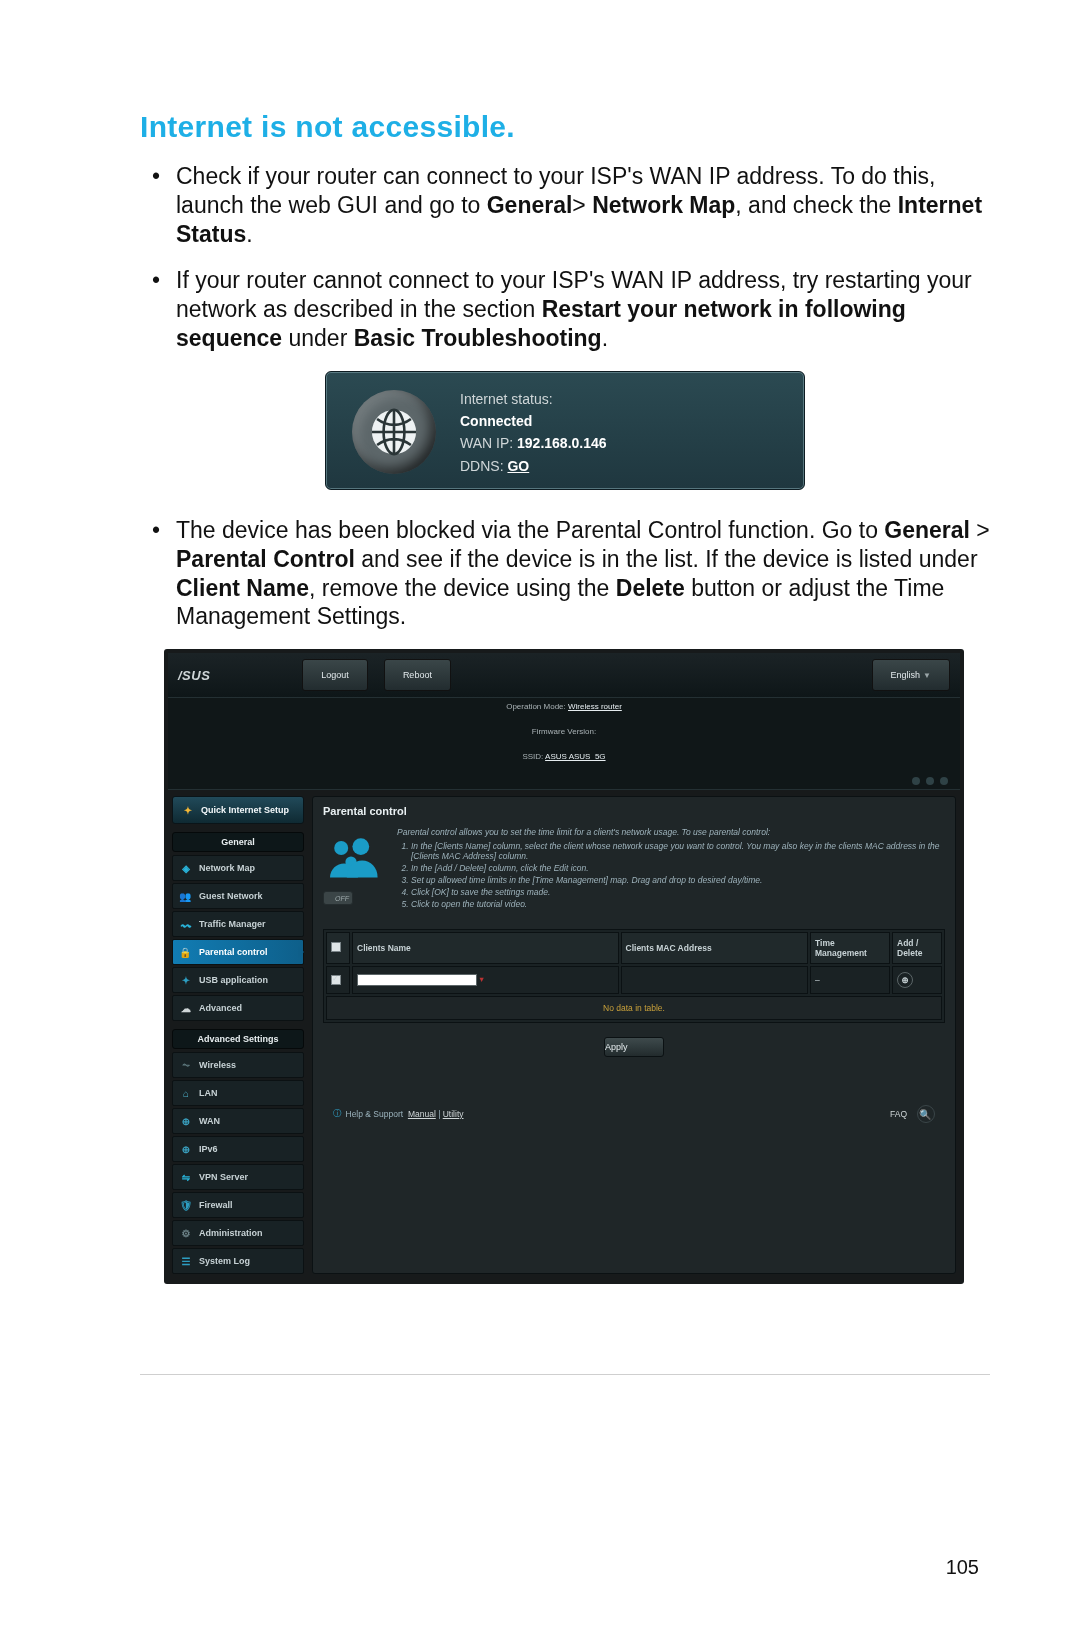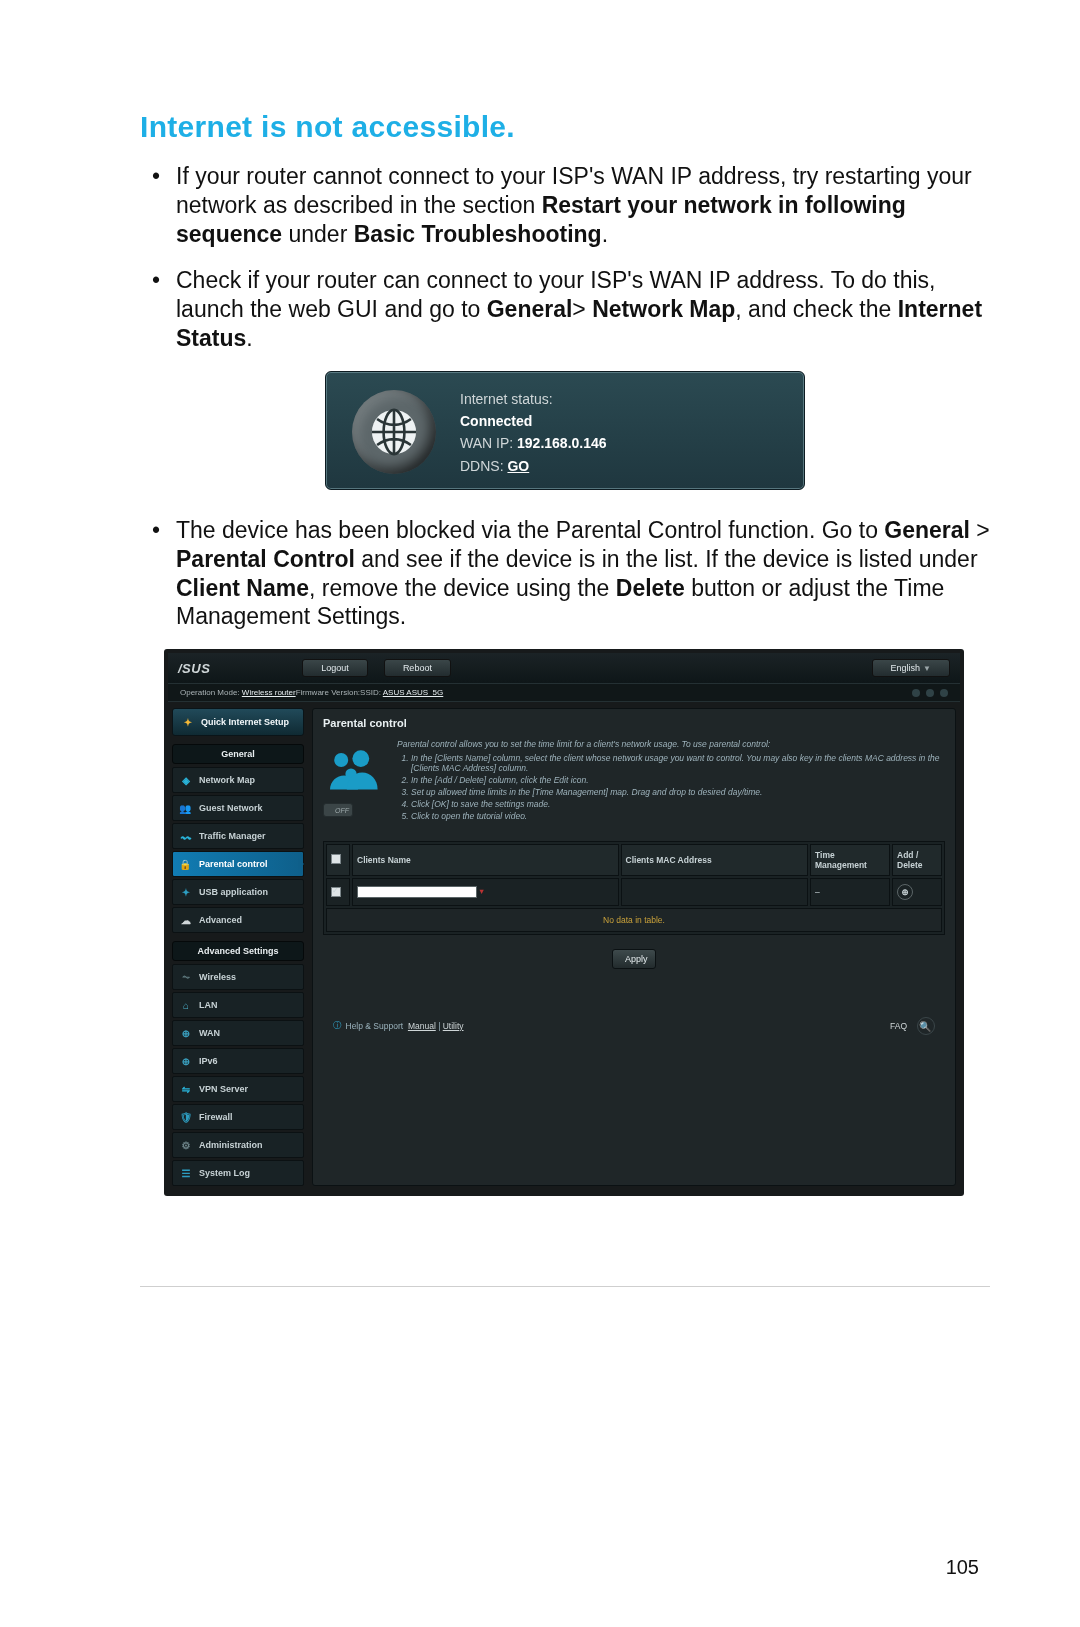--- a/index.html
+++ b/index.html
@@ -81,33 +81,34 @@
   .rp-header {
     display:flex; align-items:center; gap:16px;
     background: linear-gradient(#1b2326,#0e1618);
     padding: 6px 10px;
   }
   .rp-logo { color:#cfd6d8; font-style: italic; font-weight:700; font-size:13px; letter-spacing:.5px;}
   .rp-btn {
     background: linear-gradient(#3a4648,#222c2f);
     color:#e2e9ec; font-size:9px;
     border:1px solid #111; border-radius:3px;
-    padding:3px 18px;
+    padding:10px 18px;
     text-align:center;
   }
   .rp-lang { margin-left:auto; }
   .rp-chev { font-size:8px; color:#9aa5a8; margin-left:3px;}
   .rp-info {
     background:#101718;
     padding:4px 12px;
     font-size:8px;
     color:#a9b2b5;
-    display:flex; gap:0; align-items:center;
+    display:flex; gap:16px; align-items:center;
     border-top:1px solid #243033;
     border-bottom:1px solid #243033;
+    flex-direction:column;
   }
   .rp-info .u { color:#e6edf0; text-decoration: underline; }
   .rp-info .icons { margin-left:auto; display:flex; gap:6px; }
   .rp-info .dot { width:8px; height:8px; border-radius:50%; background:#2f4246; }
   .rp-body { display:flex; }
   
   .rp-side { width:140px; padding:6px 4px; }
   .rp-quick {
     background: linear-gradient(#214a5a,#0f2a33);
     border:1px solid #0a1418; border-radius:3px;
@@ -164,23 +165,23 @@
   
   .rp-table { width:100%; margin-top:16px; background:#1a2224; border:1px solid #0b1113;}
   .rp-th,.rp-td { font-size:8.5px; padding:5px 4px; border:1px solid #0b1113; text-align:left; color:#c7d2d5;}
   .rp-th { background:#20292b; font-weight:600;}
   .rp-chk { width:10px;height:10px;border:1px solid #7b8589;background:#dfe5e7;display:inline-block;}
   .rp-chk.on::after{ content:"✓"; font-size:8px; position:relative; top:-3px; }
   .rp-input { width:120px;height:12px;background:#fff;border:1px solid #5b6567;display:inline-block;vertical-align:middle;}
   .rp-add { width:16px;height:16px;border-radius:50%;border:1px solid #5b6567;display:inline-flex;align-items:center;justify-content:center;color:#c7d2d5;font-weight:700;}
   .rp-nodata { text-align:center; color:#c9a13b; font-size:8.5px; padding:6px; border:1px solid #0b1113; background:#1e2527;}
   .rp-apply {
-    display:block; width:44px; margin:14px auto 0 auto;
+    display:block; width:60px; margin:14px auto 0 auto;
     background: linear-gradient(#3e4a4c,#222b2d); color:#e5ecee;
-    border:1px solid #0b1113; border-radius:3px; font-size:9px; padding:4px 12px; text-align:left;
+    border:1px solid #0b1113; border-radius:3px; font-size:9px; padding:4px 0; text-align:left;
   }
   .rp-foot {
     margin-top:40px; padding:8px 10px;
     display:flex; align-items:center; font-size:8.5px; color:#9bb3bd;
   }
   .rp-foot .u { text-decoration: underline; color:#cfd6d8;}
   .rp-foot .faq { margin-left:auto; color:#cfd6d8;}
   .rp-foot .search-ico { width:18px;height:18px;border-radius:50%;border:1px solid #3a4548;margin-left:10px;display:flex;align-items:center;justify-content:center;font-size:10px;}
 
   hr.rule { border:0; border-top:1px solid #cfcfcf; margin:90px 0 0 0;}
@@ -188,29 +189,29 @@
 </style>
 </head>
 <body>
 
 <div class="page">
 
   <h2 class="section-title">Internet is not accessible.</h2>
 
   <ul class="bullets">
     <li>
-      <span>If your router cannot connect to your ISP's WAN IP address, try restarting your network as described in the section </span>
-      <span class="bold">Restart your network in following sequence</span><span> under </span>
-      <span class="bold">Basic Troubleshooting</span><span>.</span>
-    </li>
-    <li>
       <span>Check if your router can connect to your ISP's WAN IP address. To do this, launch the web GUI and go to </span>
       <span class="bold">General</span><span>&gt; </span>
       <span class="bold">Network Map</span><span>, and check the </span>
       <span class="bold">Internet Status</span><span>.</span>
+    </li>
+    <li>
+      <span>If your router cannot connect to your ISP's WAN IP address, try restarting your network as described in the section </span>
+      <span class="bold">Restart your network in following sequence</span><span> under </span>
+      <span class="bold">Basic Troubleshooting</span><span>.</span>
     </li>
   </ul>
 
   <div class="status-card">
     <div class="globe-icon">
       <svg viewBox="0 0 40 40">
         <circle cx="20" cy="20" r="17" fill="#eef2f3"></circle>
         <path d="M3 20h34M20 3v34M7 10c8 6 18 6 26 0M7 30c8-6 18-6 26 0" stroke="#2a3537" stroke-width="2" fill="none"></path>
         <ellipse cx="20" cy="20" rx="8" ry="17" fill="none" stroke="#2a3537" stroke-width="2"></ellipse>
       </svg>

